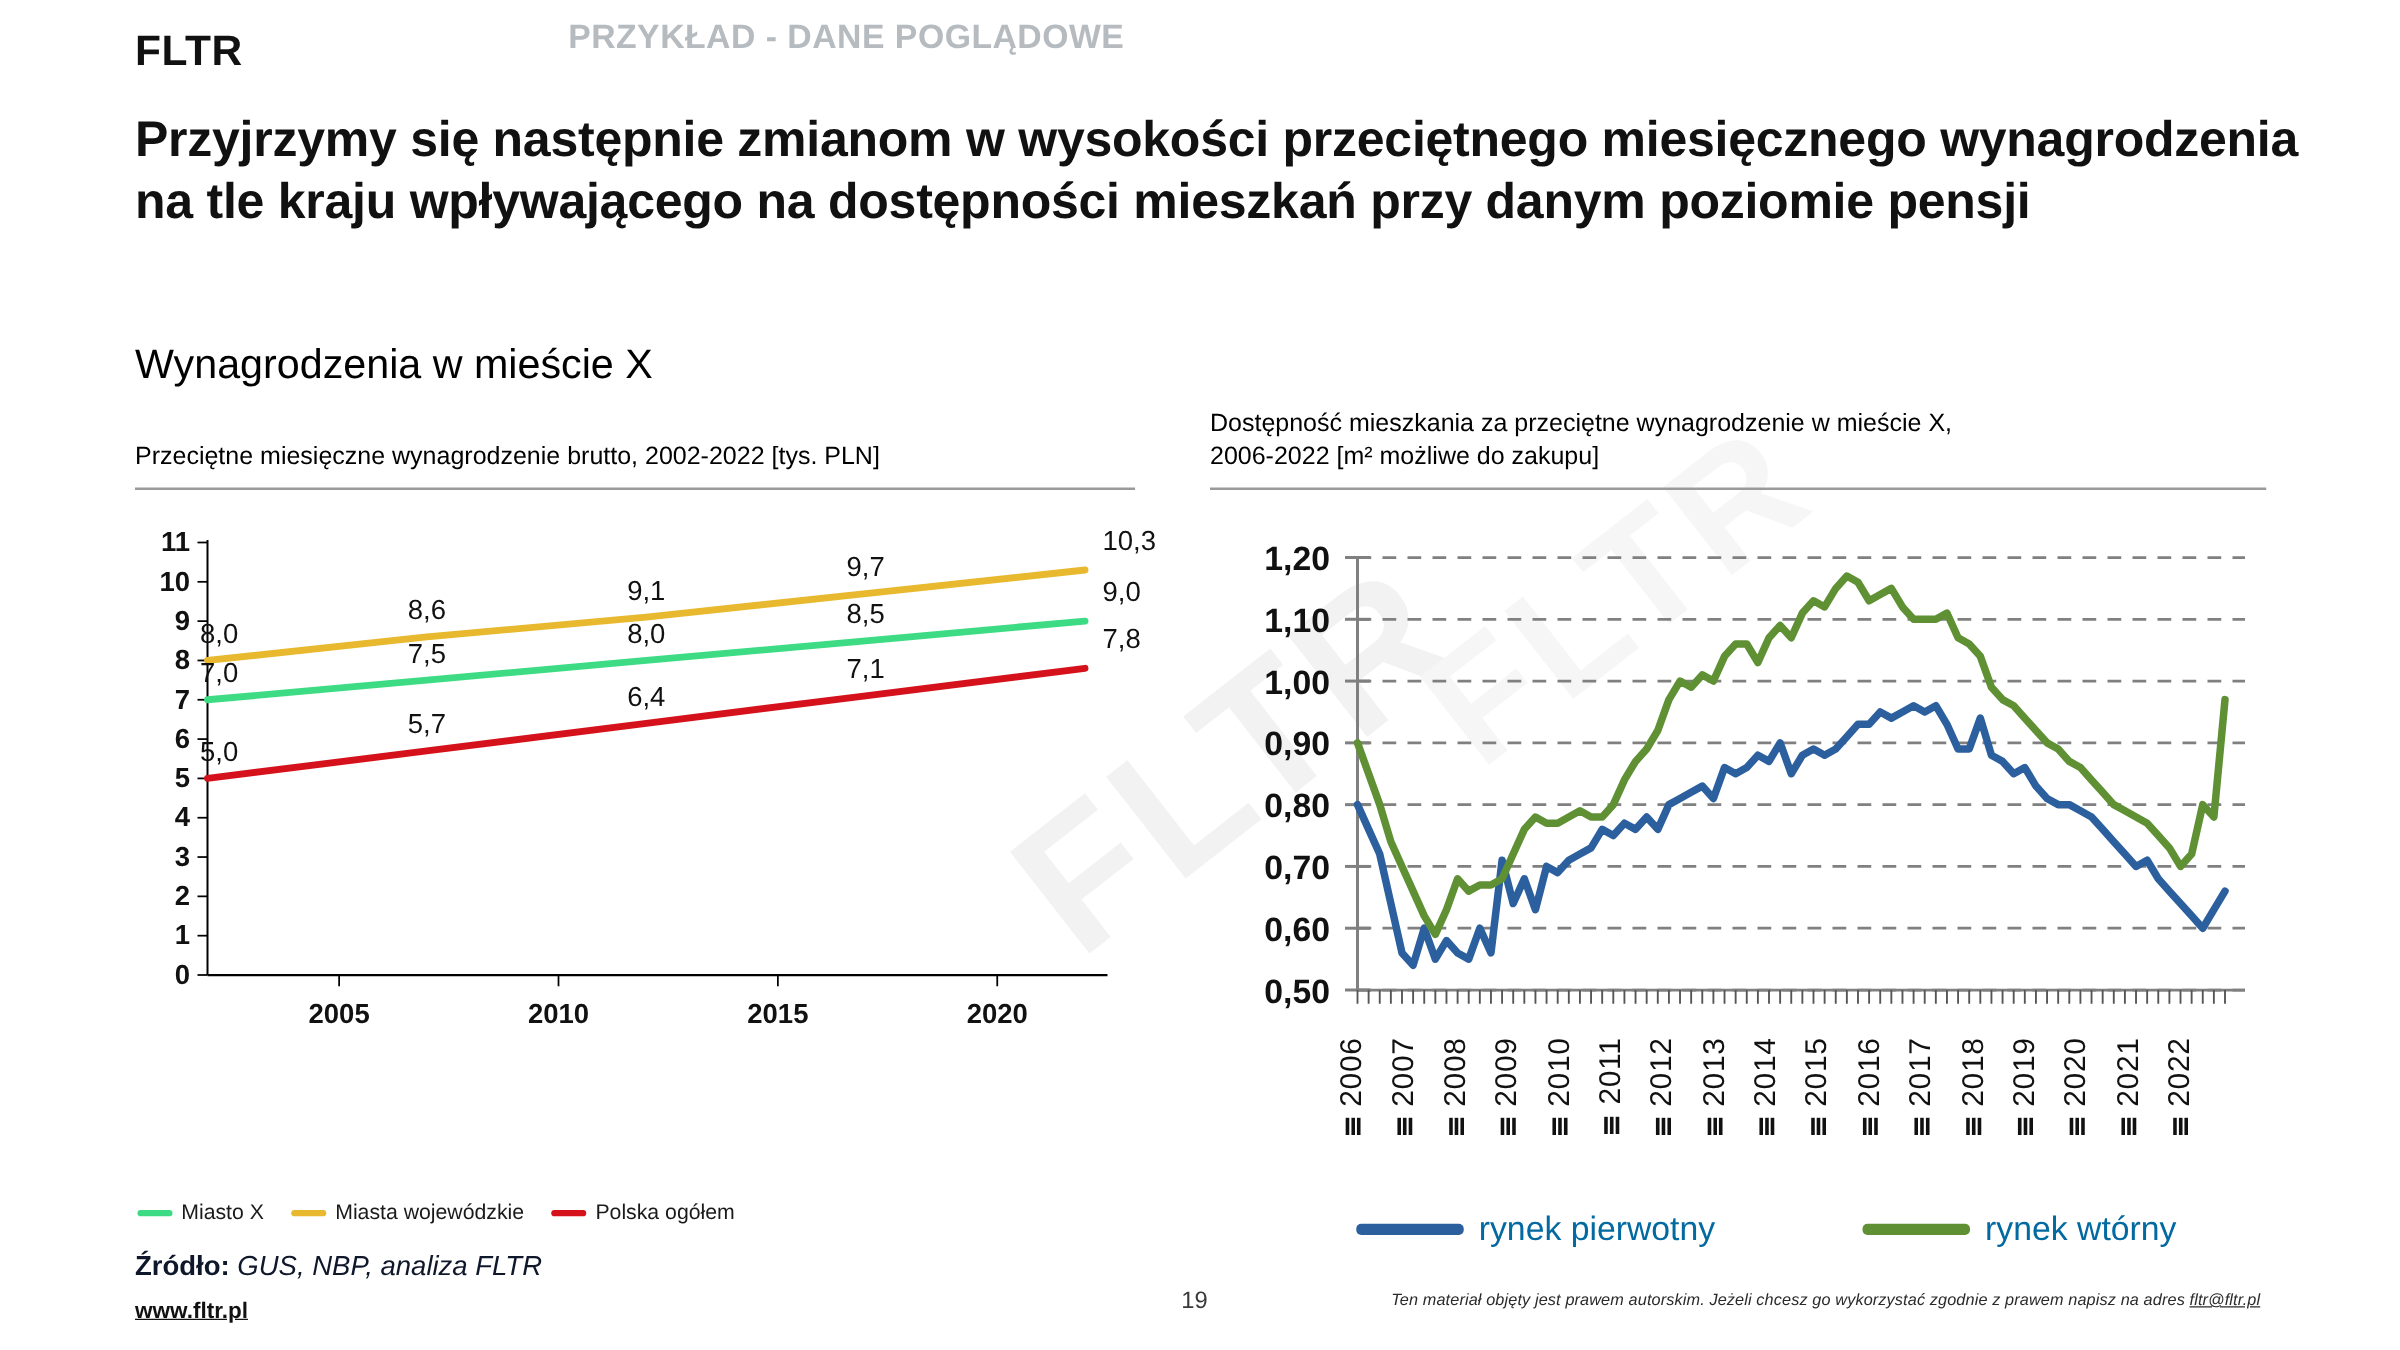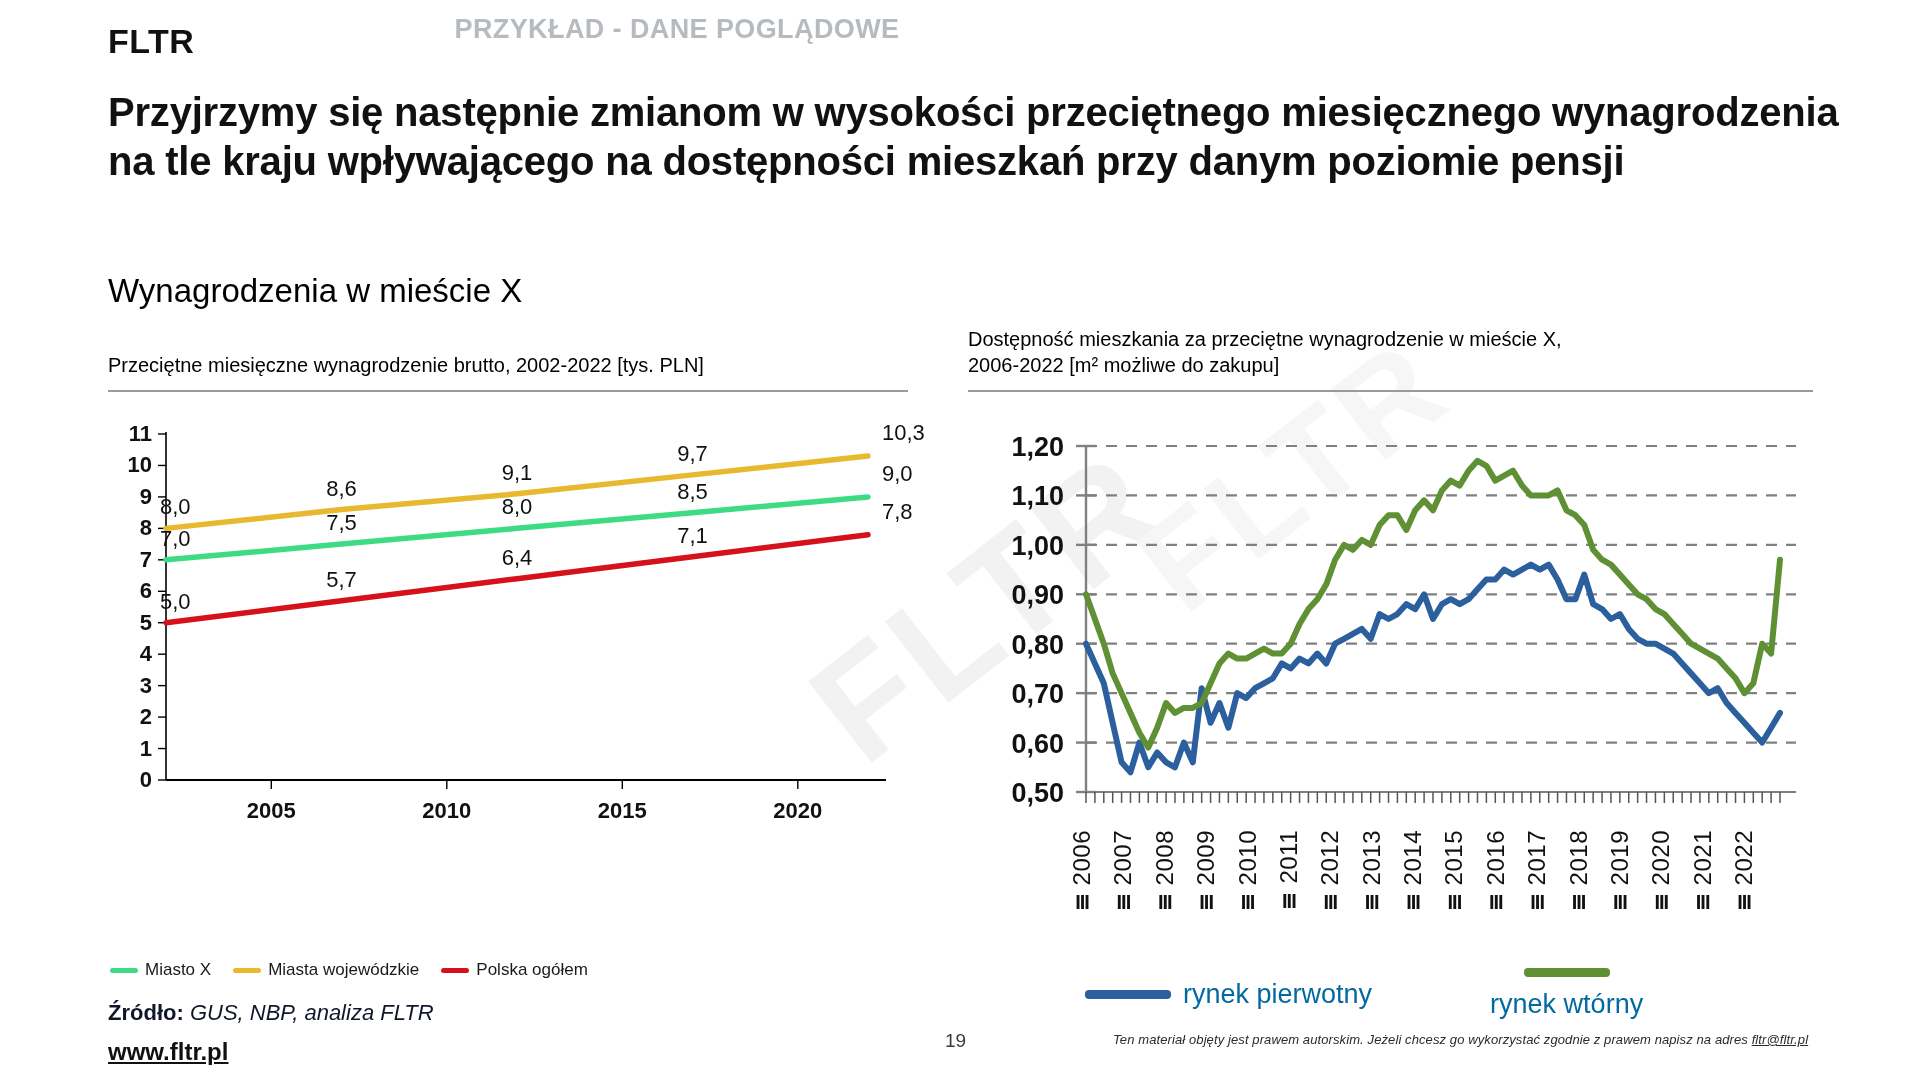--- a/index.html
+++ b/index.html
@@ -60,21 +60,21 @@
   .l-legend .item{display:flex;align-items:center;gap:7px;margin-right:12px;}
   .l-legend .swatch{width:28px;height:5px;border-radius:3px;display:inline-block;}
 
   .source{
     position:absolute;left:108px;top:1000px;
     font-size:22px;font-style:italic;color:#0f172a;
   }
   .source b{font-style:normal;}
   .weburl{
     position:absolute;left:108px;top:1038px;
-    font-size:24px;font-weight:bold;text-decoration:underline;color:#111;
+    font-size:18px;font-weight:bold;text-decoration:underline;color:#111;
   }
 
   
   .rchart{position:absolute;left:968px;top:432px;width:860px;height:400px;}
   .rchart svg{display:block;}
 
   .r-xaxis{
     position:absolute;left:1063px;top:830px;width:700px;height:120px;
   }
   .r-xlabels{
@@ -92,21 +92,21 @@
     margin-top:6px;font-size:20px;font-weight:bold;color:#111;
     letter-spacing:-1px;
   }
 
   .r-legend{
     position:absolute;left:1085px;top:968px;
     display:flex;align-items:center;
     font-size:27px;color:#0369a1;
   }
   .r-legend .item{display:flex;align-items:center;gap:12px;}
-  .r-legend .item + .item{margin-left:118px;flex-direction:column;}
+  .r-legend .item + .item{margin-left:118px;}
   .r-legend .swatch{width:86px;height:9px;border-radius:4px;display:inline-block;}
 
   .copyright{
     position:absolute;left:1113px;top:1032px;
     font-size:13px;font-style:italic;color:#2a2a2a;
     letter-spacing:0.1px;
   }
   .copyright u{text-decoration:underline;}
 
   .pagenum{

